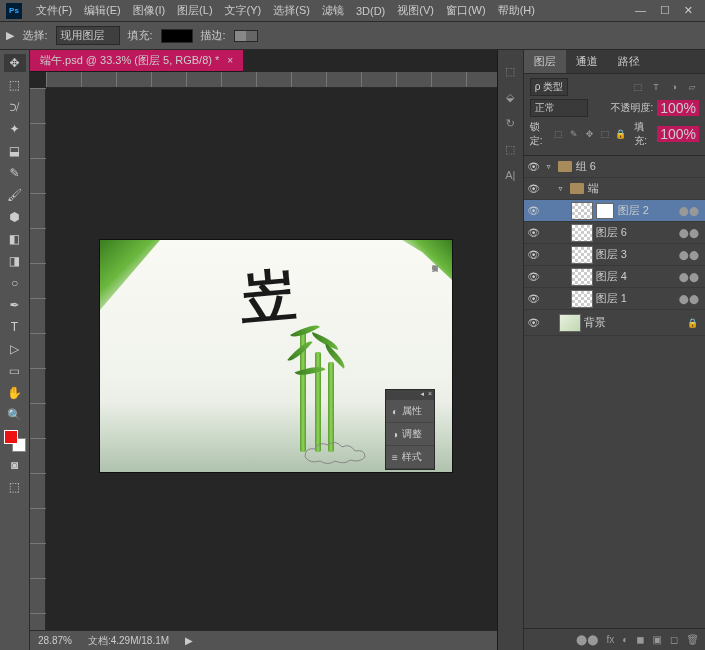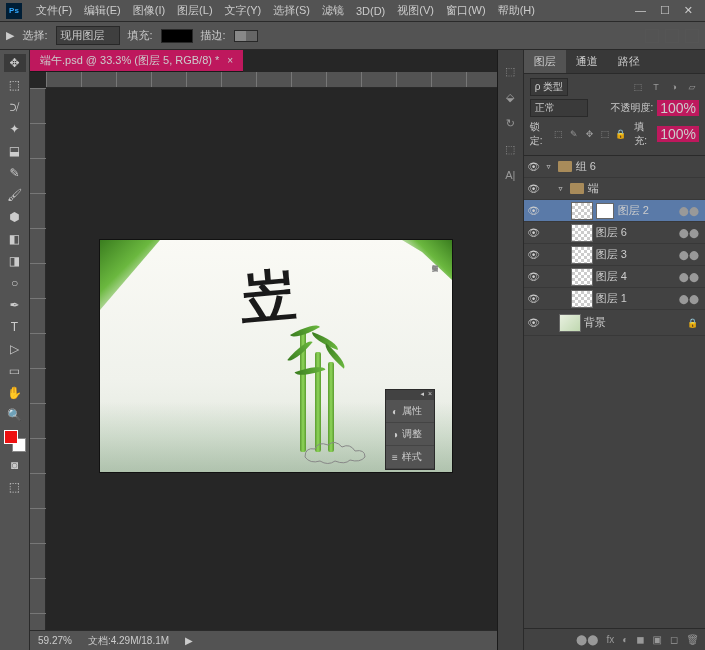--- a/index.html
+++ b/index.html
@@ -183,21 +183,21 @@
               <span>调整</span>
             </div>
           <div class="ctx-item">
               <span>≡</span>
               <span>样式</span>
             </div>
         </div>
       </div>
     </div>
     <div class="status">
-      <span>59.27%</span>
+      <span>28.87%</span>
       <span>文档:4.29M/18.1M</span>
       <span>▶</span>
     </div>
   </div>
 
   <div class="panels">
     <div class="panel-strip">
       <div class="strip-ic">⬚</div>
       <div class="strip-ic">⬙</div>
       <div class="strip-ic">↻</div>

